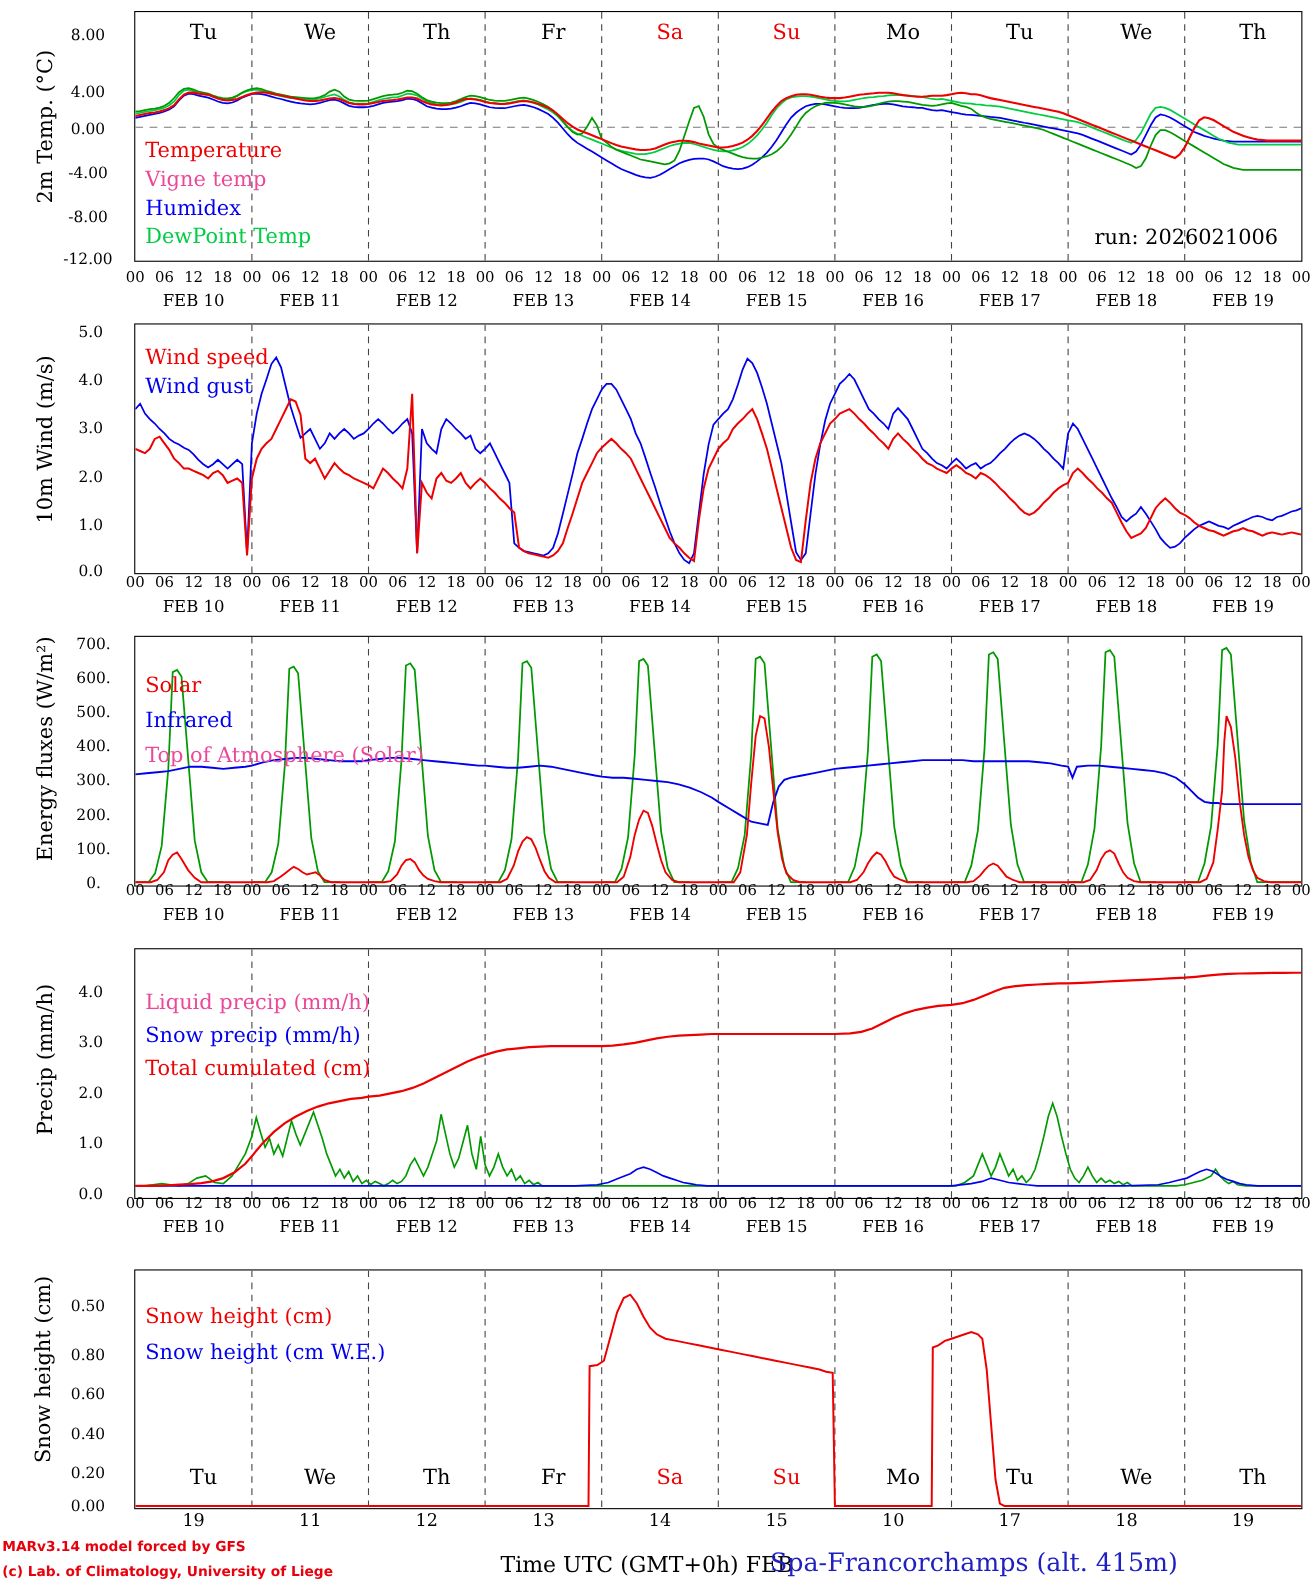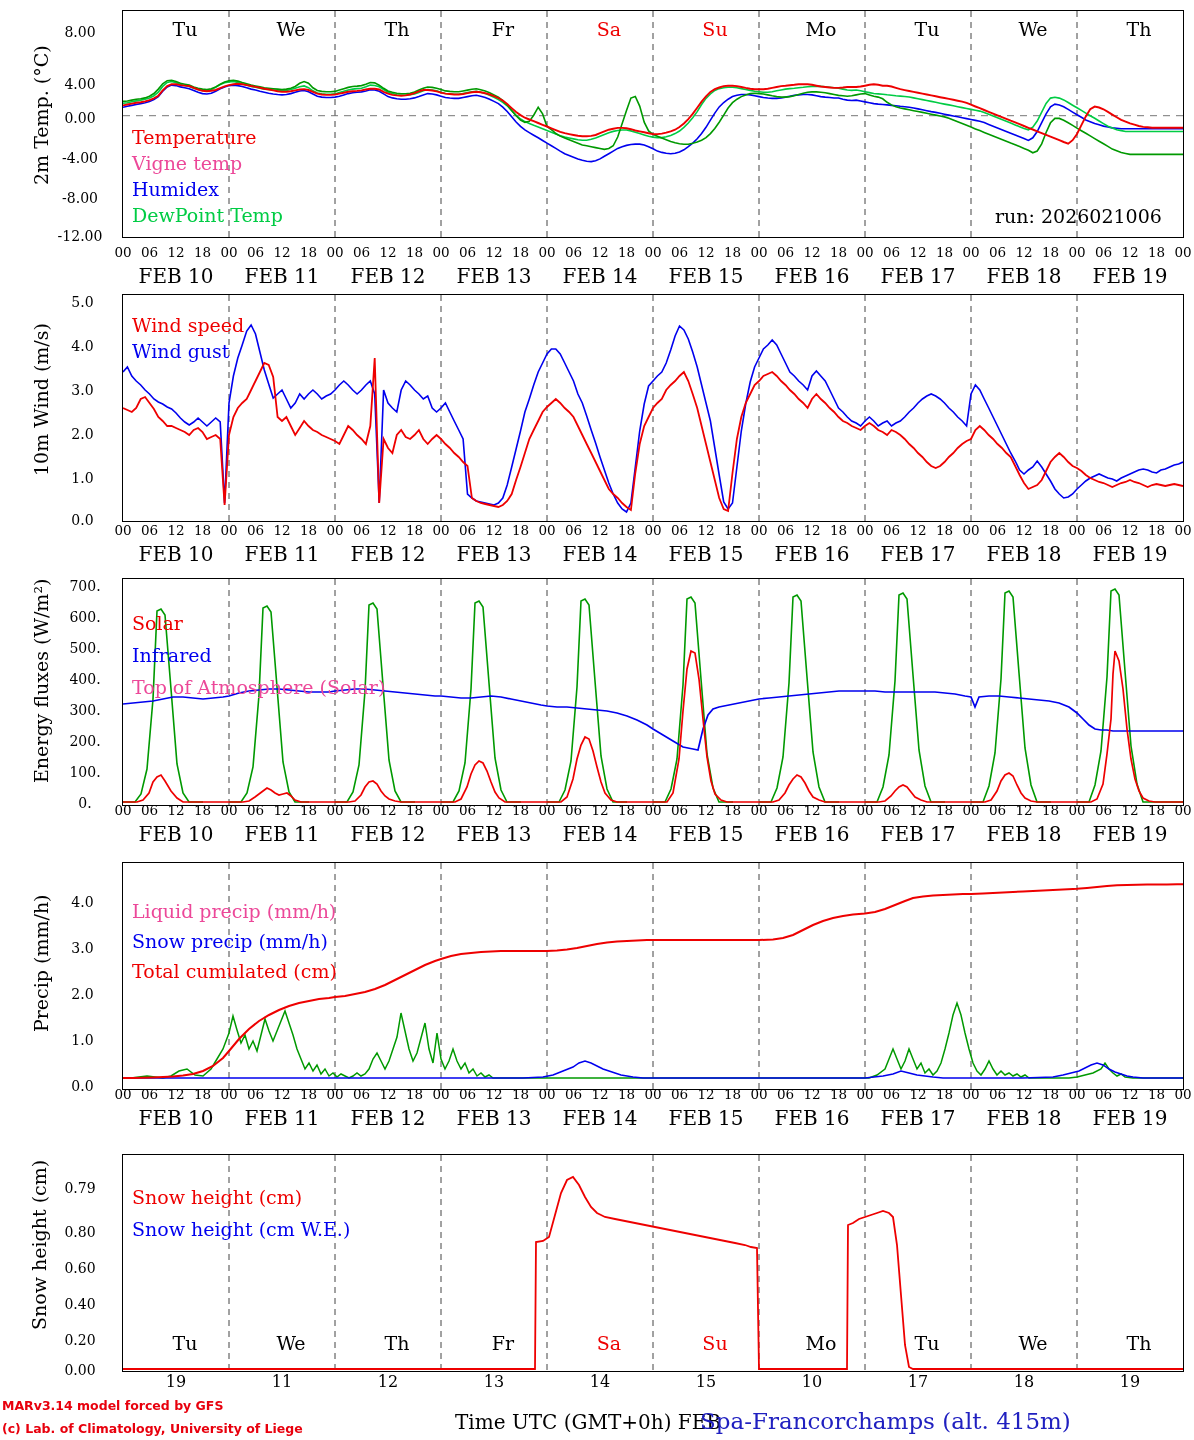--- a/index.html
+++ b/index.html
@@ -3,21 +3,21 @@
 <meta charset="utf-8">
 <style>
   html,body{margin:0;padding:0;background:#ffffff;}
   body{width:1194px;height:1440px;font-family:"DejaVu Sans",sans-serif;position:relative;overflow:hidden;}
   .panel{position:absolute;}
   .frame{position:absolute;border:1px solid #000;box-sizing:border-box;background:#fff;}
   svg{display:block;}
   .ylab{position:absolute;transform-origin:0 0;white-space:nowrap;font-size:19px;font-family:"DejaVu Serif",serif;}
   .tick{position:absolute;font-size:14px;font-family:"DejaVu Serif",serif;text-align:center;}
   .hourlab{position:absolute;font-size:13.5px;font-family:"DejaVu Serif",serif;text-align:center;letter-spacing:0px;}
-  .daylab{position:absolute;font-size:20px;font-family:"DejaVu Serif",serif;text-align:center;white-space:nowrap;}
+  .daylab{position:absolute;font-size:15px;font-family:"DejaVu Serif",serif;text-align:center;white-space:nowrap;}
   .dow{position:absolute;font-size:19px;font-family:"DejaVu Serif",serif;text-align:center;white-space:nowrap;}
   .leg{position:absolute;font-size:19px;font-family:"DejaVu Serif",serif;white-space:nowrap;}
   .runlab{position:absolute;font-size:19px;font-family:"DejaVu Serif",serif;color:#000;white-space:nowrap;}
   .credit{position:absolute;font-size:12.5px;font-weight:bold;font-family:"DejaVu Sans",sans-serif;color:#e8000d;white-space:nowrap;}
   .xtitle{position:absolute;font-size:20px;font-family:"DejaVu Serif",serif;color:#000;white-space:nowrap;}
   .sitetitle{position:absolute;font-size:23px;font-family:"DejaVu Serif",serif;color:#2020c0;white-space:nowrap;}
   .red{color:#ee0000;} .green{color:#ec4899;} .blue{color:#0000ee;}
 </style>
 </head>
 <body>
@@ -414,21 +414,21 @@
       <div class="daylab" style="left: 661px; top: 20px; width: 90px;">FEB 15</div>
       <div class="daylab" style="left: 767px; top: 20px; width: 90px;">FEB 16</div>
       <div class="daylab" style="left: 873px; top: 20px; width: 90px;">FEB 17</div>
       <div class="daylab" style="left: 979px; top: 20px; width: 90px;">FEB 18</div>
       <div class="daylab" style="left: 1085px; top: 20px; width: 90px;">FEB 19</div>
     </div>
 </div>
 
 <div class="panel" style="left:0;top:1140px;width:1194px;height:260px;">
   <div class="ylab" style="left:28px;top:190px;transform:rotate(-90deg);">Snow height (cm)</div>
-  <div class="tick" style="left:45px;top:40px;width:70px;">0.79</div>
+  <div class="tick" style="left:45px;top:40px;width:70px;">0.50</div>
   <div class="tick" style="left:45px;top:84px;width:70px;">0.80</div>
   <div class="tick" style="left:45px;top:120px;width:70px;">0.60</div>
   <div class="tick" style="left:45px;top:156px;width:70px;">0.40</div>
   <div class="tick" style="left:45px;top:192px;width:70px;">0.20</div>
   <div class="tick" style="left:45px;top:222px;width:70px;">0.00</div>
 
   <div class="frame" style="left:122px;top:14px;width:1062px;height:218px;"></div>
   <svg style="position:absolute;left:123px;top:15px;" width="1060" height="216" viewBox="0 0 1060 216" preserveAspectRatio="none">
     <g stroke="#444" stroke-width="1" stroke-dasharray="6 5" fill="none">
       <line x1="106" y1="0" x2="106" y2="216"></line>

